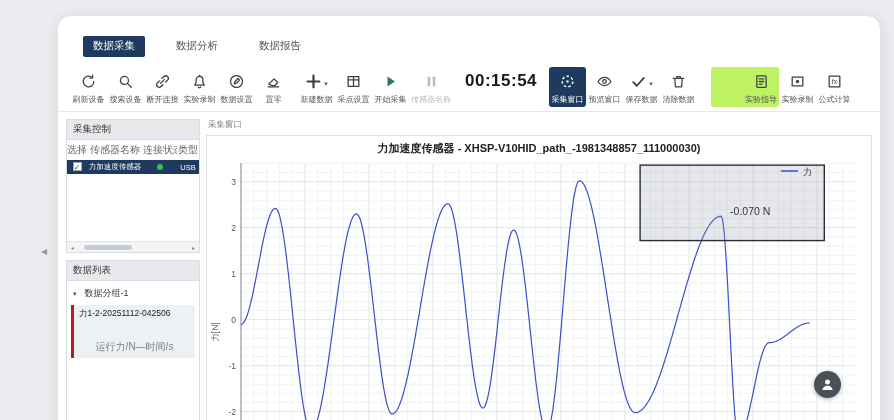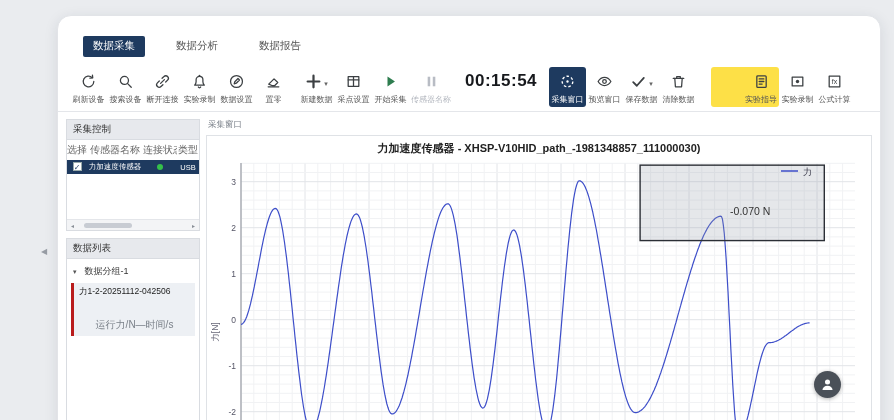--- a/index.html
+++ b/index.html
@@ -19,30 +19,30 @@
   .tabbar{ display:flex; gap:21px; padding:20px 25px 0; }
   .tab{ font-size:10.5px; padding:3px 10px 4px; color:#555; border-radius:2px; }
   .tab.active{ background:#1e3a5f; color:#fff; }
   
   .toolbar{ display:flex; align-items:flex-start; padding:6px 6px 4px 12px; border-bottom:1px solid #e4e6ea; margin-top:4px; }
   .titem{ display:flex; flex-direction:column; align-items:center; min-width:37px; padding:4px 2px 2px; border-radius:3px; }
   .ticon{ height:20px; display:flex; align-items:center; justify-content:center; color:#3c4043; }
   .tlabel{ font-size:8px; color:#555; margin-top:3px; white-space:nowrap; }
   .titem.primary-dark{ background:#1e3a5f; }
   .titem.primary-dark .ticon,.titem.primary-dark .tlabel{ color:#fff; }
-  .titem.primary-light{ background:#fde047;padding-left:34px; }
+  .titem.primary-light{ background:#bef264;padding-left:34px; }
   .titem.disabled .ticon{ color:#b8bcc4; } .titem.disabled .tlabel{ color:#b2b6be; }
   .caret{ font-size:7px; margin-left:2px; color:#666; align-self:flex-end; padding-bottom:3px;}
   .timer{ font-size:17px; font-weight:bold; color:#17191d; align-self:center; margin:0 12px 12px; letter-spacing:.5px; white-space:nowrap; }
   
   .content{ flex:1; display:flex; padding:7px 8px 0; gap:6px; min-height:0; }
   .sidebar{ width:134px; display:flex; flex-direction:column; gap:7px; }
   .panel{ border:1px solid #d9dce1; background:#fff; display:flex; flex-direction:column; }
   .panel-h{ background:#e7e9ed; font-size:9.5px; color:#333; padding:3px 6px; border-bottom:1px solid #d9dce1; }
-  .panel1{ height:112px; }
+  .panel1{ height:134px; }
   .panel2{ flex:1; }
   table.stable{ width:100%; border-collapse:collapse; table-layout:fixed; }
   .stable th{ font-size:10px; font-weight:normal; color:#666; padding:3px 0; white-space:nowrap; overflow:hidden; }
   .stable td{ font-size:7.5px; padding:2px 0; text-align:center; white-space:nowrap; overflow:hidden; }
   tr.srow{ background:#1e3a5f; color:#fff; }
   .chk{ display:inline-block; width:9px; height:9px; background:#fff; border:1px solid #9aa;
         font-size:8px; line-height:9px; color:#1e3a5f; text-align:center; }
   .dot{ display:inline-block; width:6px; height:6px; border-radius:50%; background:#35c04a; }
   .hscroll{ margin-top:auto; height:11px; background:#f3f4f6; border-top:1px solid #e4e6ea; display:flex; align-items:center; }
   .harrow{ width:11px; font-size:6px; color:#8a8f98; text-align:center; }

